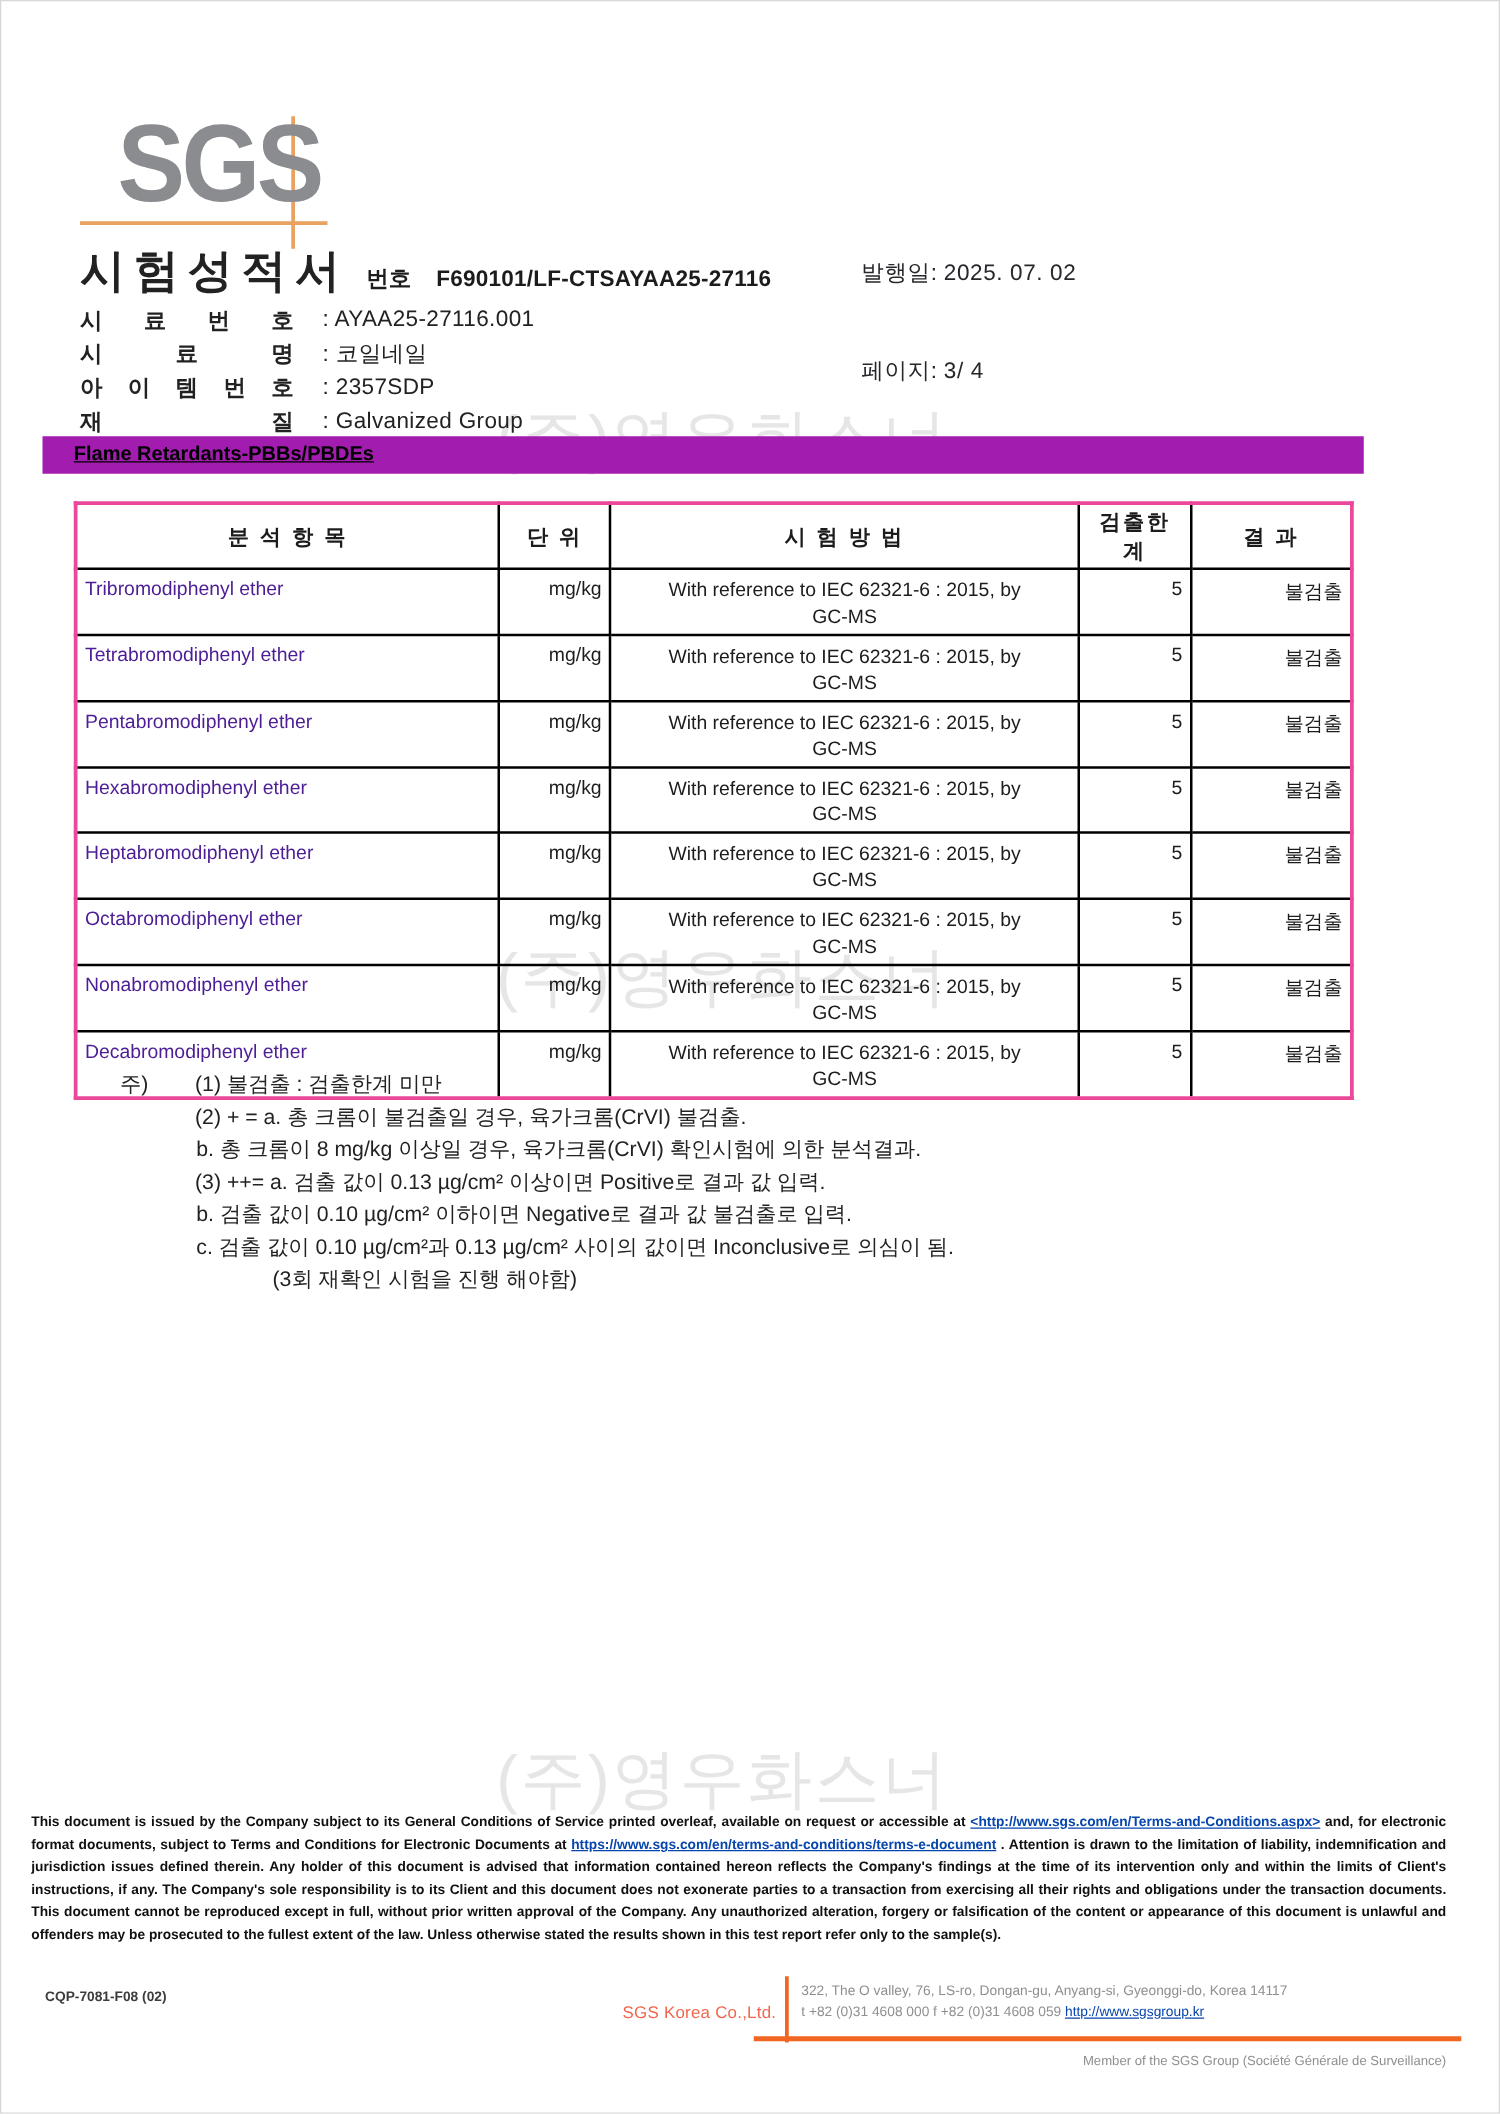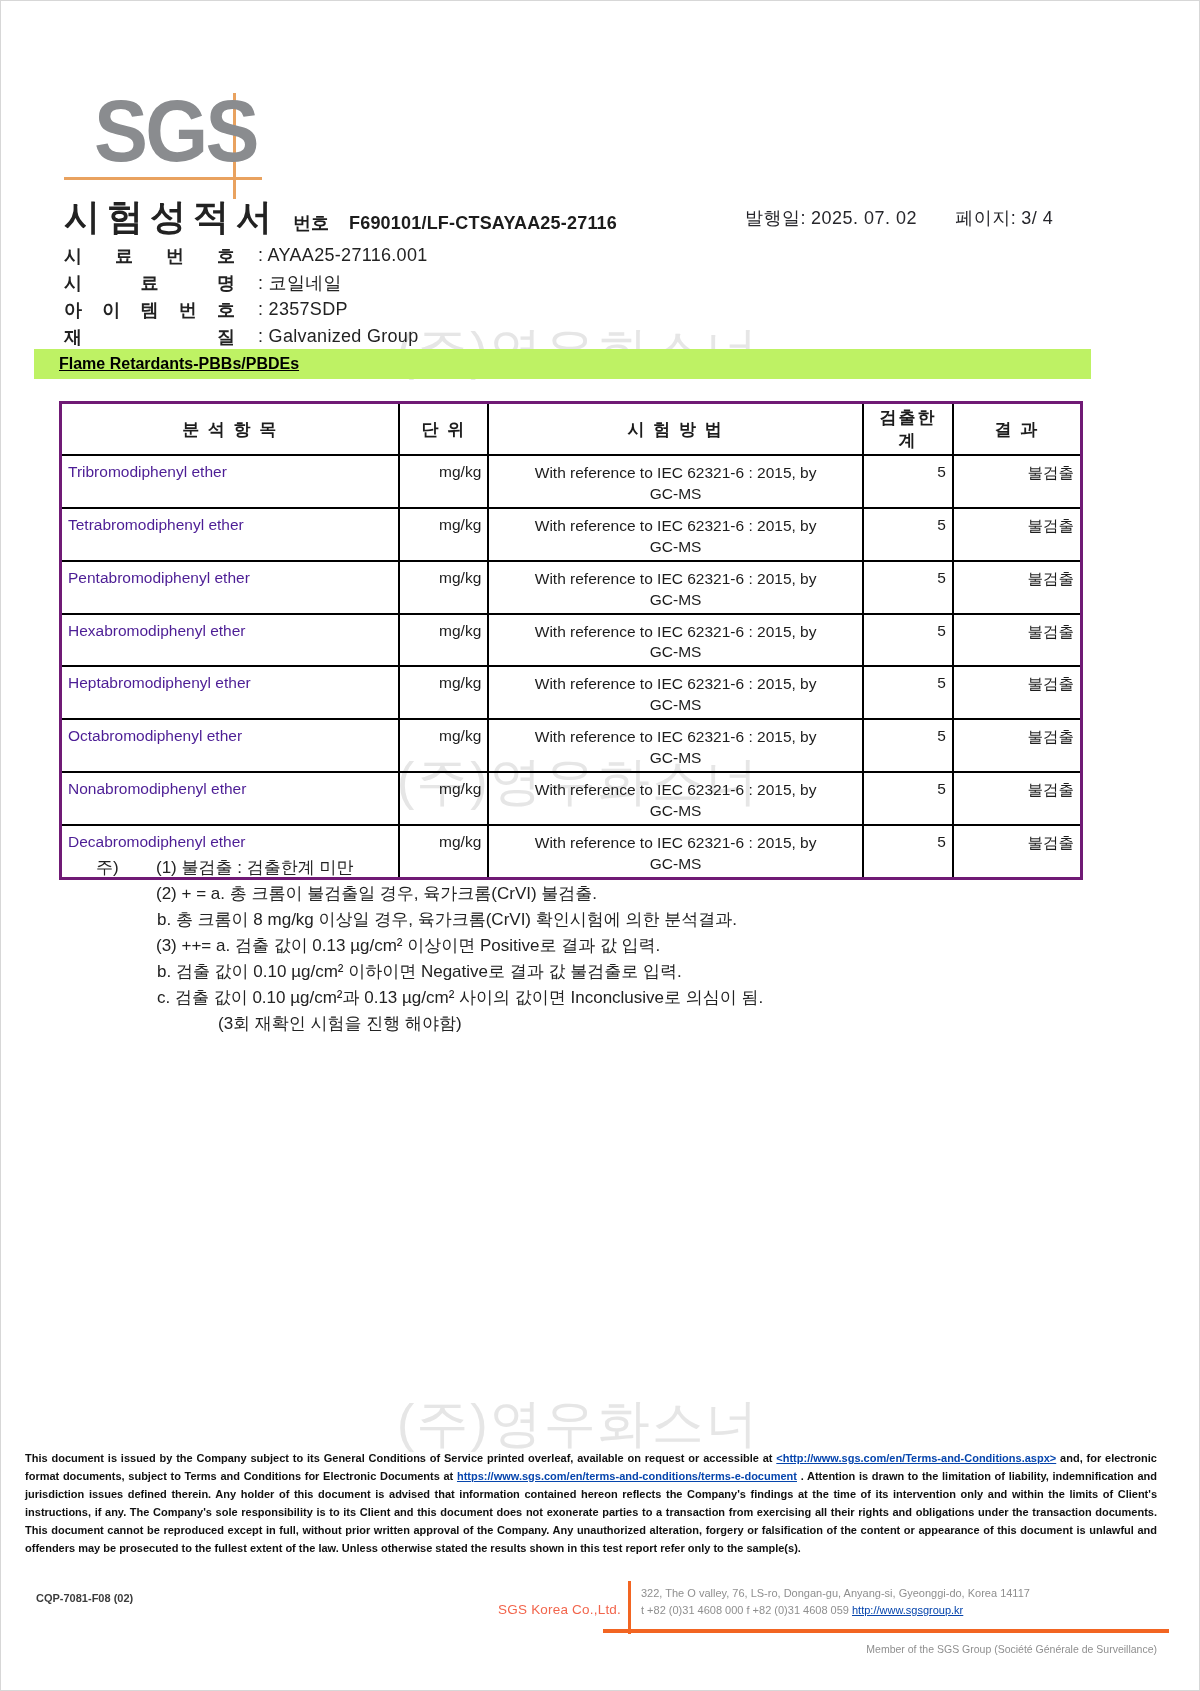--- a/index.html
+++ b/index.html
@@ -19,40 +19,40 @@
     font-family:"Liberation Sans", sans-serif;
   }
   .logo-vline { position:absolute; left:169px; top:6px; width:3px; height:106px; background:#e9a25f; }
   .logo-hline { position:absolute; left:0px; top:90px; width:198px; height:3px; background:#e9a25f; }
 
   
   .title-row { position:absolute; left:63px; top:192px; display:flex; align-items:baseline; }
   .report-title { font-size:36px; font-weight:bold; letter-spacing:7px; color:#222; }
   .report-no-label { font-size:18px; font-weight:bold; margin-left:14px; }
   .report-no { font-size:18px; font-weight:bold; margin-left:20px; letter-spacing:0.2px; }
-  .issue-row { position:absolute; left:744px; top:205px; font-size:18px; display:flex; gap:38px; color:#26262b; }
+  .issue-row { position:absolute; left:688px; top:205px; font-size:18px; display:flex; gap:54px; color:#26262b;flex-direction:column; }
   .issue-pair span { letter-spacing:0.5px; }
 
   
   .info-block { position:absolute; left:63px; top:241px; }
   .info-row { display:flex; height:27px; align-items:center; font-size:18px; }
   .info-label { width:172px; font-weight:bold; color:#222;
                 text-align:justify; text-align-last:justify; letter-spacing:1px; }
   .info-value { margin-left:22px; letter-spacing:0.3px; color:#222; }
 
   
   .section-bar {
     position:absolute; left:33px; top:348px; width:1057px; height:30px;
-    background:#bef264; display:flex; align-items:center; padding-left:25px;
+    background:#a21caf; display:flex; align-items:center; padding-left:25px;
   }
   .section-title { font-size:16px; font-weight:bold; text-decoration:underline; color:#000; }
 
   
   table.results { position:absolute; left:58px; top:400px; width:1024px;
-    border-collapse:collapse; border:3px solid #701a75; table-layout:fixed; }
+    border-collapse:collapse; border:3px solid #ec4899; table-layout:fixed; }
   table.results th, table.results td { border:2px solid #000; padding:2px 6px; }
   table.results th { height:40px; font-size:17px; font-weight:bold; letter-spacing:2px; text-align:center; }
   table.results td { height:47px; font-size:15.5px; vertical-align:top; padding-top:7px; }
   td.c-name { text-align:left; padding-left:10px; color:#4c1d95; }
   td.c-unit, td.c-limit, td.c-result { text-align:right; }
   td.c-method { text-align:center; white-space:pre-line; line-height:1.35; }
   .col-name{width:33.2%} .col-unit{width:8.7%} .col-method{width:36.7%} .col-limit{width:8.8%} .col-result{width:12.6%}
 
   
   .notes { position:absolute; left:95px; top:854px; font-size:17px; line-height:26px; color:#222; }

